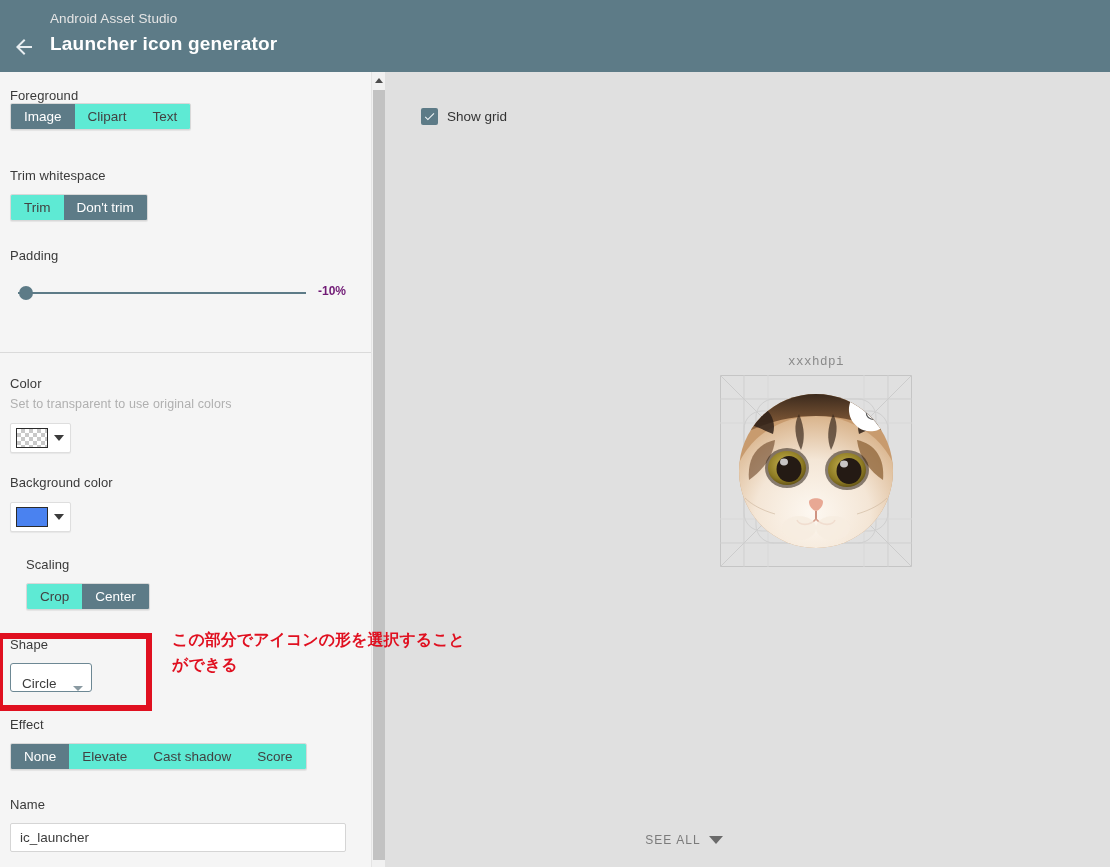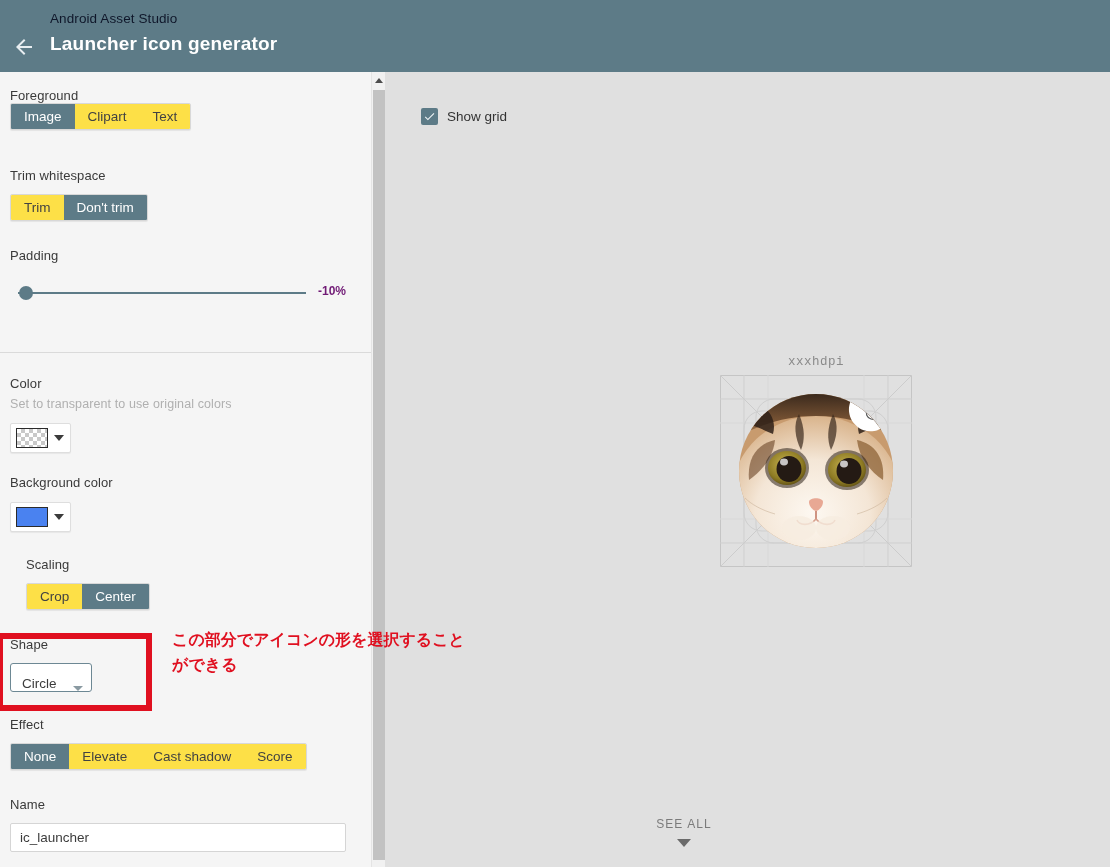--- a/index.html
+++ b/index.html
@@ -13,21 +13,21 @@
   #app { position: relative; width: 1110px; height: 867px; overflow: hidden; }
 
   
   .appbar {
     position: absolute; top: 0; left: 0; width: 1110px; height: 72px;
     background: #607d8b;
     background-color: #5d7b87;
   }
   .appbar-sub {
     position: absolute; left: 50px; top: 11px;
-    font-size: 13.5px; color: #0f172a; letter-spacing: .1px;
+    font-size: 13.5px; color: #e5e5e5; letter-spacing: .1px;
   }
   .appbar-title {
     position: absolute; left: 50px; top: 33px;
     font-size: 19px; font-weight: bold; color: #ffffff; letter-spacing: .2px;
   }
   .back-btn {
     position: absolute; left: 10px; top: 33px;
     width: 28px; height: 28px; cursor: pointer;
     display: flex; align-items: center; justify-content: center;
   }
@@ -51,21 +51,21 @@
   }
 
   
   .seg {
     display: inline-flex; border: 1px solid #d8d8d8; background: #ffffff;
     border-radius: 2px; overflow: hidden; height: 27px;
     box-shadow: 0 1px 1px rgba(0,0,0,.07);
   }
   .seg-btn {
     padding: 0 13px; height: 25px; line-height: 25px;
-    font-size: 13.5px; color: #424242; background: #fde047;
+    font-size: 13.5px; color: #424242; background: #5eead4;
     cursor: pointer; border: none; white-space: nowrap;
   }
   .seg-btn.active { background: #5d7b87; color: #ffffff; }
 
   
   .slider-wrap { position: relative; width: 300px; height: 20px; }
   .slider-track {
     position: absolute; left: 8px; top: 9px; width: 288px; height: 2px;
     background: #5d7b87;
   }
@@ -168,21 +168,20 @@
   .icon-circle {
     position: absolute; left: 19px; top: 19px;
     width: 154px; height: 154px; border-radius: 50%; overflow: hidden;
   }
   .cat-svg { display: block; }
 
   .see-all {
     position: absolute; left: 0; right: 0; bottom: 20px;
     display: flex; align-items: center; justify-content: center; gap: 8px;
     cursor: pointer;
-    flex-direction: column;
   }
   .see-all-text {
     font-size: 12px; color: #7b7b7b; letter-spacing: 1.1px; font-weight: normal;
   }
   .chev-down {
     width: 0; height: 0; border-left: 7px solid transparent;
     border-right: 7px solid transparent; border-top: 8px solid #6a6a6a;
   }
 
   

